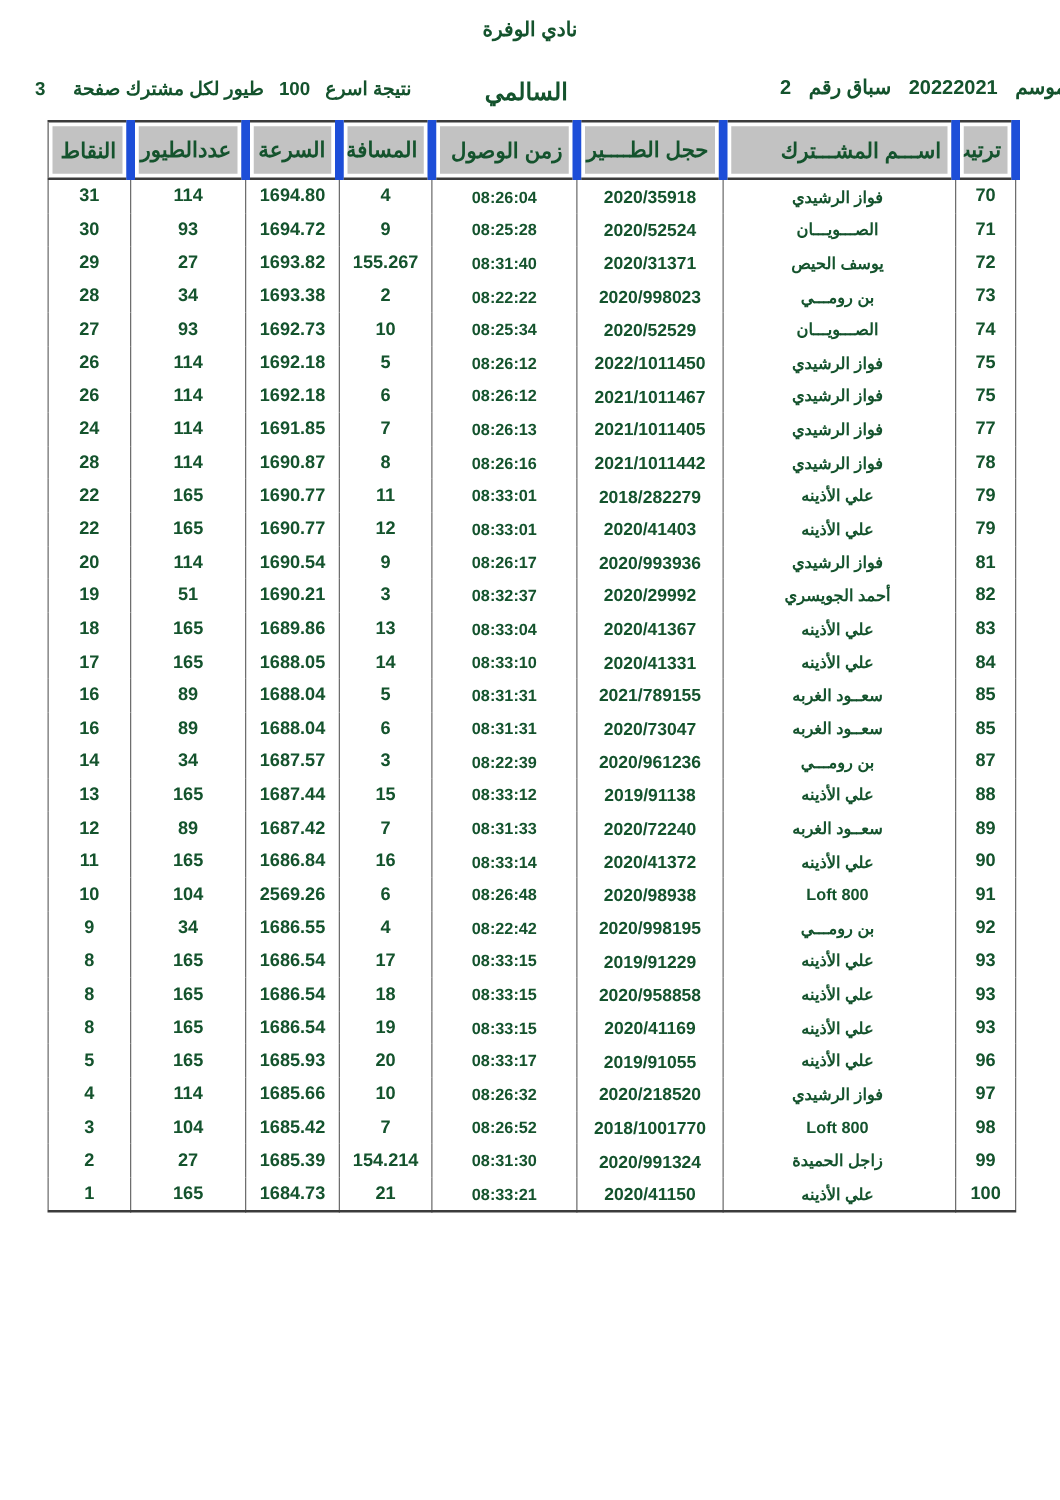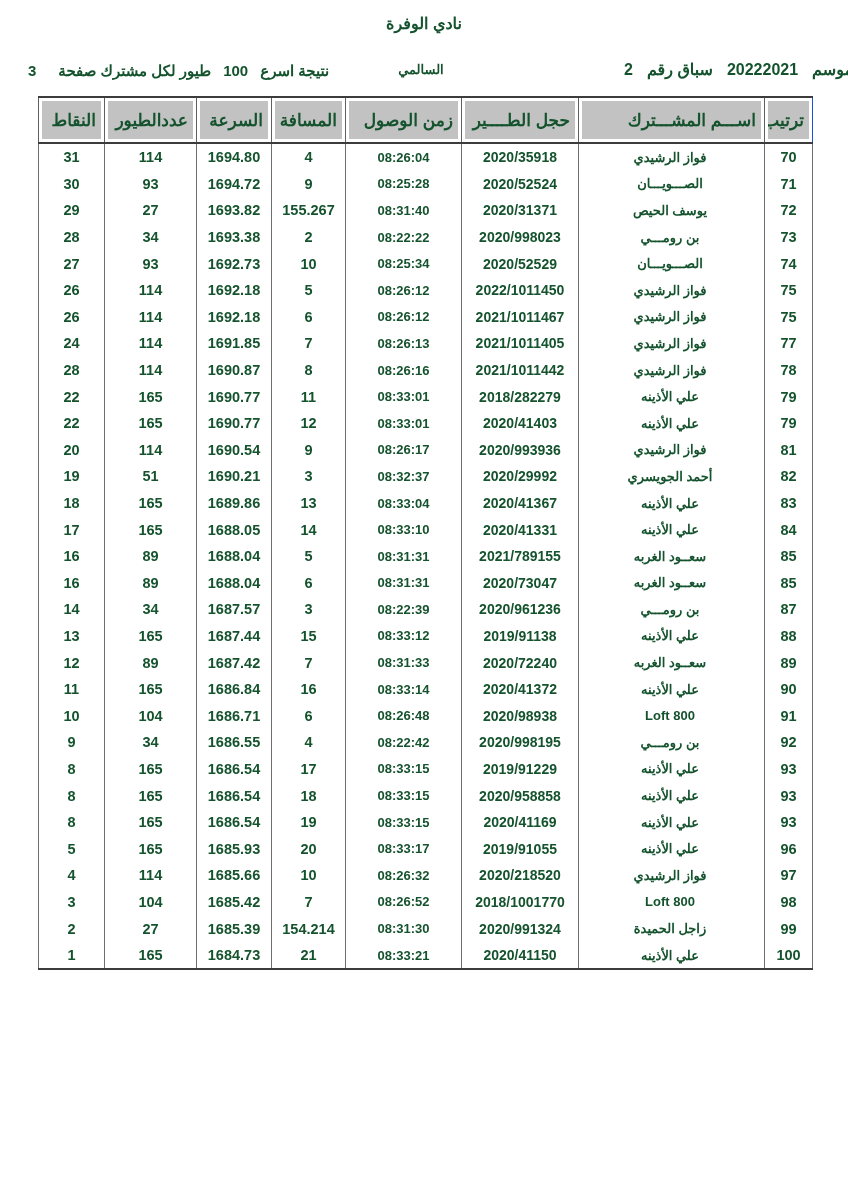--- a/index.html
+++ b/index.html
@@ -18,40 +18,40 @@
     position:absolute; top:14px; left:0; width:848px;
     text-align:center; font-size:16px; direction:rtl;
   }
   .meta-right {
     position:absolute; top:60px; right:5px;
     direction:rtl; display:flex; align-items:baseline; gap:14px;
     font-size:16px;
   }
   .meta-center {
     position:absolute; top:62px; left:386px; width:70px;
-    text-align:center; font-size:13px; direction:rtl;
+    text-align:center; font-size:19px; direction:rtl;
   }
   .meta-left {
     position:absolute; top:62px; left:28px;
     direction:rtl; display:flex; align-items:baseline; gap:12px;
     font-size:15px;
   }
   .meta-left .page-num { margin-inline-start:10px; }
 
   table.results {
     position:absolute; top:96px; left:38px; width:774px;
     table-layout:fixed; border-collapse:collapse;
     border:1px solid #6e6e6e;
     border-top:2px solid #3c3c3c;
     border-bottom:2px solid #3c3c3c;
   }
   thead th {
     padding:3px;
     border-left:1px solid #606060;
-    border-right:1px solid #1d4ed8;
+    border-right:7px solid #1d4ed8;
     border-bottom:2px solid #3c3c3c;
     background:#ffffff;
     vertical-align:middle;
   }
   .hdr {
     background:#c2c2c2;
     height:38px;
     display:flex; align-items:center;
     padding:0 5px;
     font-size:17px;
@@ -346,21 +346,21 @@
     <td class="c-speed">1686.84</td>
     <td class="c-birds">165</td>
     <td class="c-points">11</td>
   </tr>
         <tr>
     <td class="c-rank">91</td>
     <td class="c-name">Loft 800</td>
     <td class="c-ring">2020/98938</td>
     <td class="c-time">08:26:48</td>
     <td class="c-dist">6</td>
-    <td class="c-speed">1686.71</td>
+    <td class="c-speed">2569.26</td>
     <td class="c-birds">104</td>
     <td class="c-points">10</td>
   </tr>
         <tr>
     <td class="c-rank">92</td>
     <td class="c-name">بن رومـــي</td>
     <td class="c-ring">2020/998195</td>
     <td class="c-time">08:22:42</td>
     <td class="c-dist">4</td>
     <td class="c-speed">1686.55</td>

